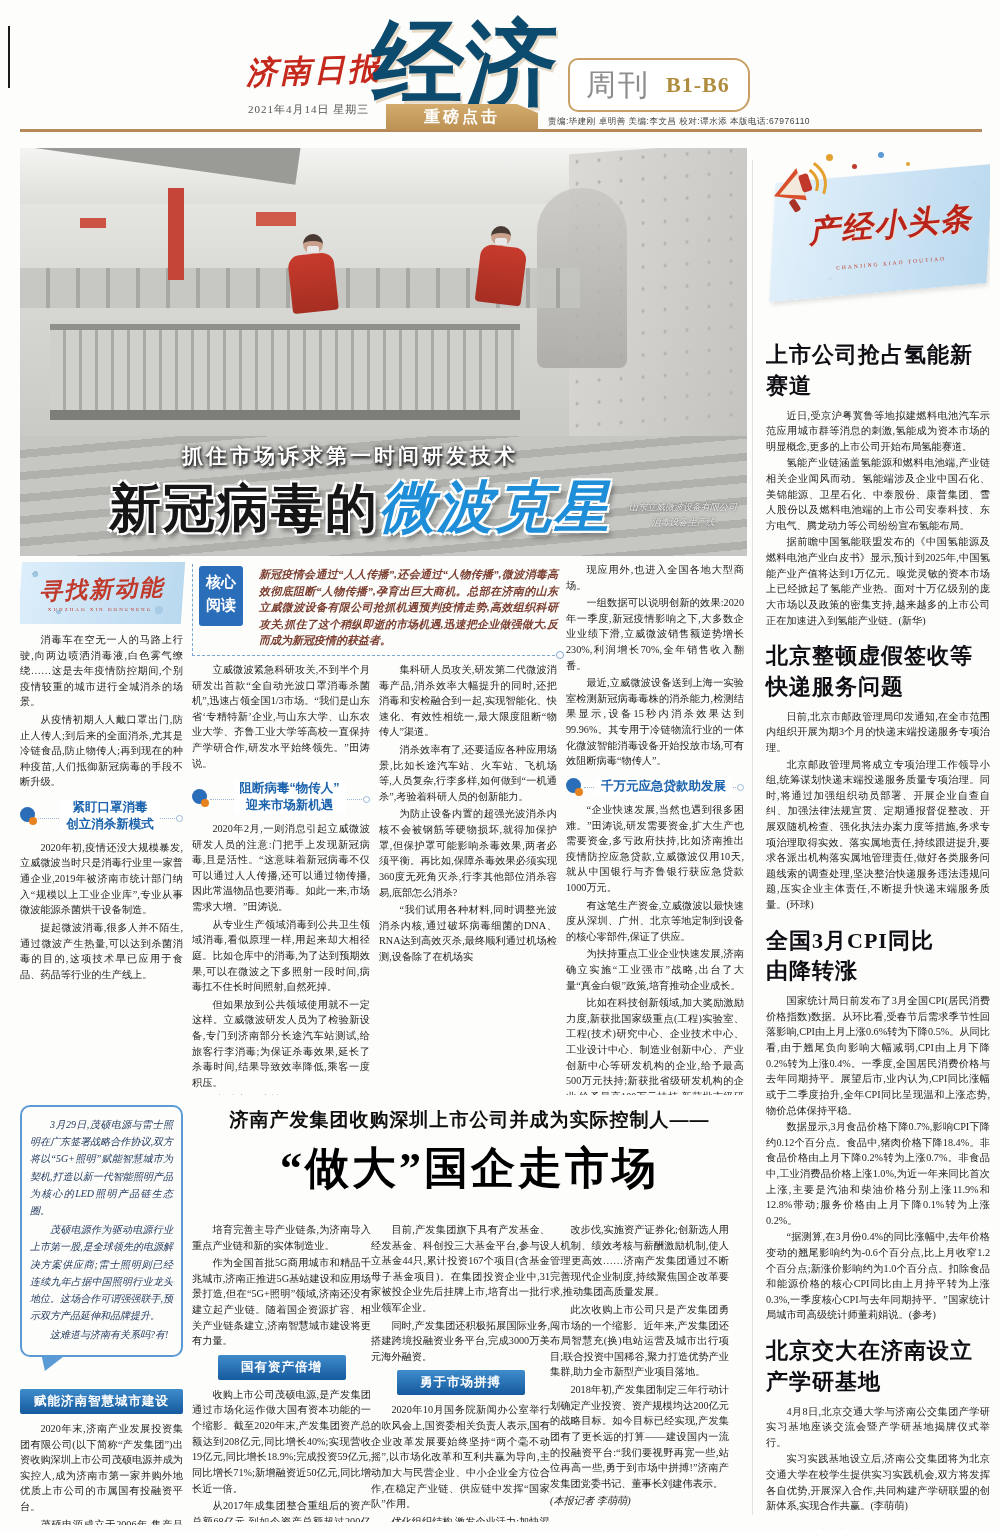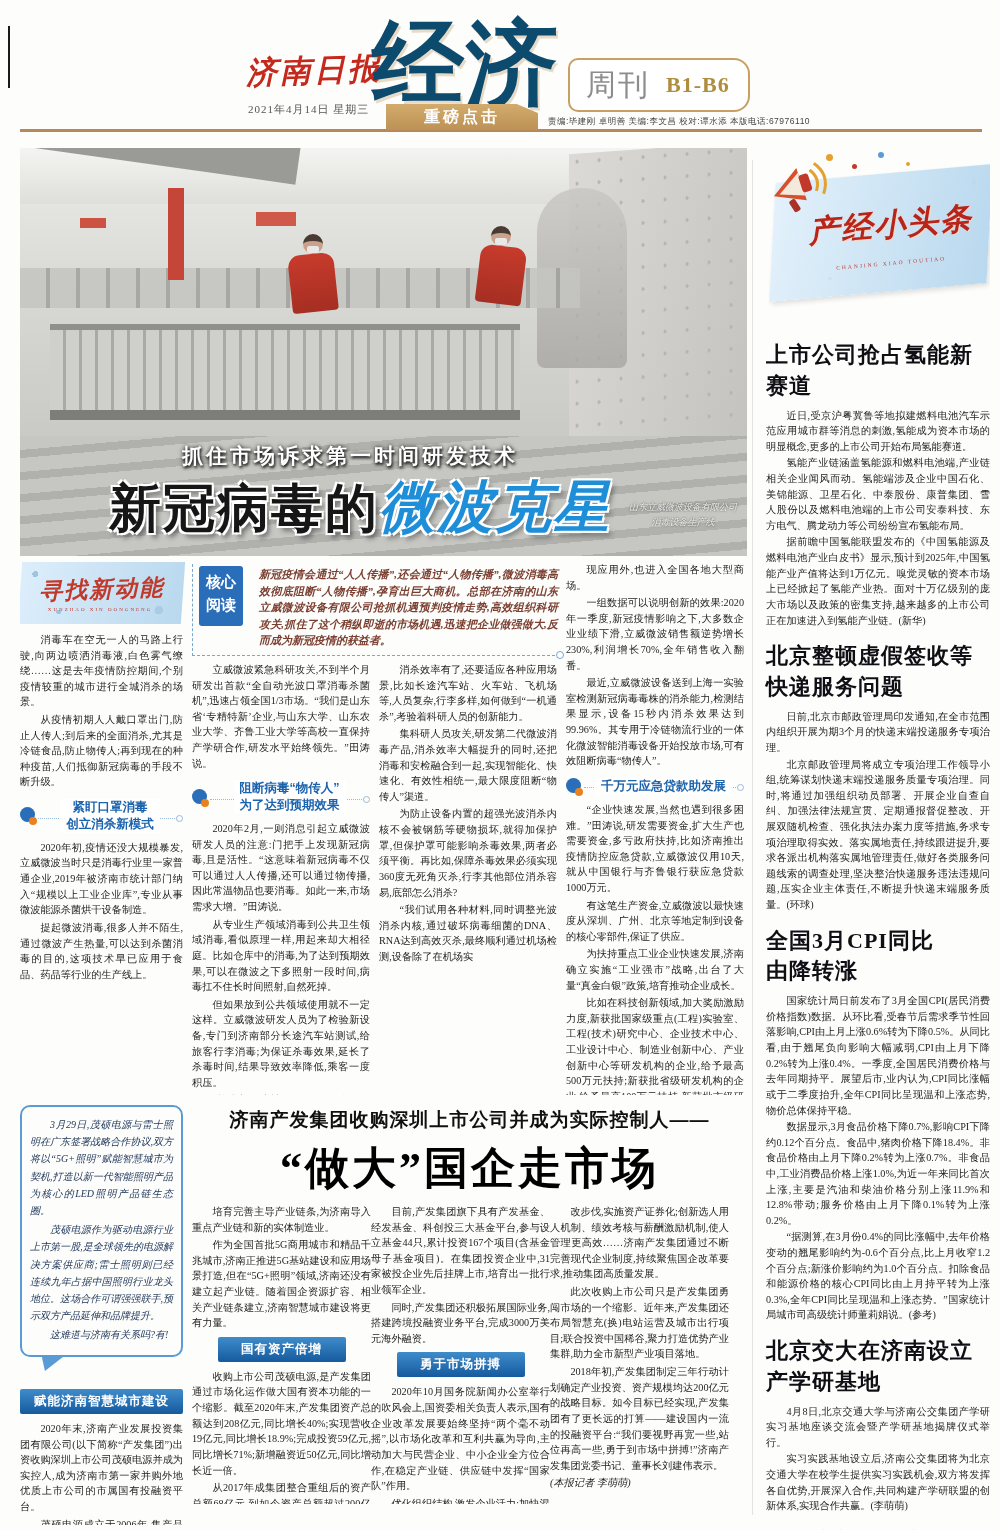--- a/index.html
+++ b/index.html
@@ -85,21 +85,21 @@
   
   .bottom-article { display:flex; gap:9px; margin-top:10px; height:420px; overflow:hidden; }
   .bl { width:163px; flex:none; }
   .bubble { position:relative; border:2px solid #5b9bd5; border-radius:10px; padding:9px 8px 6px; height:252px; overflow:hidden; }
   .bubble p { font-size:10px; color:#223a5e; font-style:italic; line-height:1.72; }
   .bubble-tail { width:0; height:0; border:12px solid transparent; border-top:16px solid #5b9bd5; margin-left:14px; transform:skewX(-28deg); margin-top:-2px; }
   .blue-head { background:linear-gradient(180deg,#3f8ccb,#155a9e); color:#fff; font-weight:bold; font-size:12.5px; letter-spacing:1px; text-align:center; padding:4px 0; border-radius:2px; margin:6px 0 7px; font-family:"Liberation Sans",sans-serif; }
   .blue-head.narrow { width:128px; margin-left:auto; margin-right:auto; }
   .ba { width:555px; }
   .ba-kicker { text-align:center; font-size:19px; font-weight:bold; color:#101010; letter-spacing:1px; margin:2px 0 6px; font-family:"Liberation Sans",sans-serif; }
-  .ba-title { text-align:center; font-size:44px; font-weight:900; color:#000; letter-spacing:3px; margin-bottom:6px; }
+  .ba-title { text-align:center; font-size:44px; font-weight:900; color:#000; letter-spacing:3px; margin-bottom:24px; }
   .ba-cols { display:flex; gap:0; height:300px; overflow:hidden; }
   .ba-col { width:179px; }
 
   
   .sidebar { position:absolute; left:760px; top:148px; width:230px; height:1382px; overflow:hidden; padding-left:6px; }
   .sb-banner { position:relative; height:188px; margin-bottom:4px; }
   .sb-plate { position:absolute; left:6px; right:0; top:26px; height:118px; background:
       radial-gradient(circle 4px at 200px 16px,#bcd9ef 60%,transparent 62%),
       radial-gradient(circle 3px at 60px 100px,#cde2f2 60%,transparent 62%),
       linear-gradient(100deg,#e3f1fb,#b9d8ee); transform:rotate(-5deg) skewX(-8deg); box-shadow:2px 3px 5px rgba(0,0,0,.12); }
@@ -203,33 +203,33 @@
 
       <div class="f-col pad-core">
         <p>立威微波紧急科研攻关,不到半个月研发出首款“全自动光波口罩消毒杀菌机”,迅速占领全国1/3市场。“我们是山东省‘专精特新’企业,与山东大学、山东农业大学、齐鲁工业大学等高校一直保持产学研合作,研发水平始终领先。”田涛说。</p>
         <div class="sub-head">
           <span class="sh-icon">
               <i></i>
               <u></u>
             </span>
           <span class="sh-text">
             <div>阻断病毒“物传人”</div>
-            <div>为了达到预期效果</div>
+            <div>迎来市场新机遇</div>
           </span>
         </div>
         <p>2020年2月,一则消息引起立威微波研发人员的注意:门把手上发现新冠病毒,且是活性。“这意味着新冠病毒不仅可以通过人人传播,还可以通过物传播,因此常温物品也要消毒。如此一来,市场需求大增。”田涛说。</p>
         <p>从专业生产领域消毒到公共卫生领域消毒,看似原理一样,用起来却大相径庭。比如仓库中的消毒,为了达到预期效果,可以在微波之下多照射一段时间,病毒扛不住长时间照射,自然死掉。</p>
         <p>但如果放到公共领域使用就不一定这样。立威微波研发人员为了检验新设备,专门到济南部分长途汽车站测试,给旅客行李消毒;为保证杀毒效果,延长了杀毒时间,结果导致效率降低,乘客一度积压。</p>
         <p>“抗击新冠疫情,最需要的一个原则就是减少人员积压聚集,防止交叉感染。”田涛说,如果设备不能在保障杀毒效果的前提下提高杀毒效率,就不可能应用于公共卫生领域,面对广阔的市场需求,企业就只能望洋兴叹。</p>
 
       </div>
 
       <div class="f-col pad-core">
+        <p>集科研人员攻关,研发第二代微波消毒产品,消杀效率大幅提升的同时,还把消毒和安检融合到一起,实现智能化、快速化、有效性相统一,最大限度阻断“物传人”渠道。</p>
         <p>消杀效率有了,还要适应各种应用场景,比如长途汽车站、火车站、飞机场等,人员复杂,行李多样,如何做到“一机通杀”,考验着科研人员的创新能力。</p>
-        <p>集科研人员攻关,研发第二代微波消毒产品,消杀效率大幅提升的同时,还把消毒和安检融合到一起,实现智能化、快速化、有效性相统一,最大限度阻断“物传人”渠道。</p>
         <p>为防止设备内置的超强光波消杀内核不会被钢筋等硬物损坏,就得加保护罩,但保护罩可能影响杀毒效果,两者必须平衡。再比如,保障杀毒效果必须实现360度无死角灭杀,行李其他部位消杀容易,底部怎么消杀?</p>
         <p>“我们试用各种材料,同时调整光波消杀内核,通过破坏病毒细菌的DNA、RNA达到高效灭杀,最终顺利通过机场检测,设备除了在机场实</p>
       </div>
 
       <div class="f-col">
         <p>现应用外,也进入全国各地大型商场。</p>
         <p>一组数据可以说明创新的效果:2020年一季度,新冠疫情影响之下,大多数企业业绩下滑,立威微波销售额逆势增长230%,利润增长70%,全年销售收入翻番。</p>
         <p>最近,立威微波设备送到上海一实验室检测新冠病毒毒株的消杀能力,检测结果显示,设备15秒内消杀效果达到99.96%。其专用于冷链物流行业的一体化微波智能消毒设备开始投放市场,可有效阻断病毒“物传人”。</p>
         <div class="sub-head">
           <span class="sh-icon">
@@ -333,21 +333,21 @@
     </article>
 
     <article class="sb-article">
       <h2 class="sb-title">
         <div>全国3月CPI同比</div>
         <div>由降转涨</div>
       </h2>
       <div class="sb-body">
         <p>国家统计局日前发布了3月全国CPI(居民消费价格指数)数据。从环比看,受春节后需求季节性回落影响,CPI由上月上涨0.6%转为下降0.5%。从同比看,由于翘尾负向影响大幅减弱,CPI由上月下降0.2%转为上涨0.4%。一季度,全国居民消费价格与去年同期持平。展望后市,业内认为,CPI同比涨幅或于二季度抬升,全年CPI同比呈现温和上涨态势,物价总体保持平稳。</p>
         <p>数据显示,3月食品价格下降0.7%,影响CPI下降约0.12个百分点。食品中,猪肉价格下降18.4%。非食品价格由上月下降0.2%转为上涨0.7%。非食品中,工业消费品价格上涨1.0%,为近一年来同比首次上涨,主要是汽油和柴油价格分别上涨11.9%和12.8%带动;服务价格由上月下降0.1%转为上涨0.2%。</p>
-        <p>“据测算,在3月份0.4%的同比涨幅中,去年价格变动的翘尾影响约为-0.6个百分点,比上月收窄1.2个百分点;新涨价影响约为1.0个百分点。扣除食品和能源价格的核心CPI同比由上月持平转为上涨0.3%,全年CPI同比呈现温和上涨态势。”国家统计局城市司高级统计师董莉娟说。(参考)</p>
+        <p>“据测算,在3月份0.4%的同比涨幅中,去年价格变动的翘尾影响约为-0.6个百分点,比上月收窄1.2个百分点;新涨价影响约为1.0个百分点。扣除食品和能源价格的核心CPI同比由上月持平转为上涨0.3%,一季度核心CPI与去年同期持平。”国家统计局城市司高级统计师董莉娟说。(参考)</p>
       </div>
     </article>
 
     <article class="sb-article">
       <h2 class="sb-title">
         <div>北京交大在济南设立</div>
         <div>产学研基地</div>
       </h2>
       <div class="sb-body">
         <p>4月8日,北京交通大学与济南公交集团产学研实习基地座谈交流会暨产学研基地揭牌仪式举行。</p>

